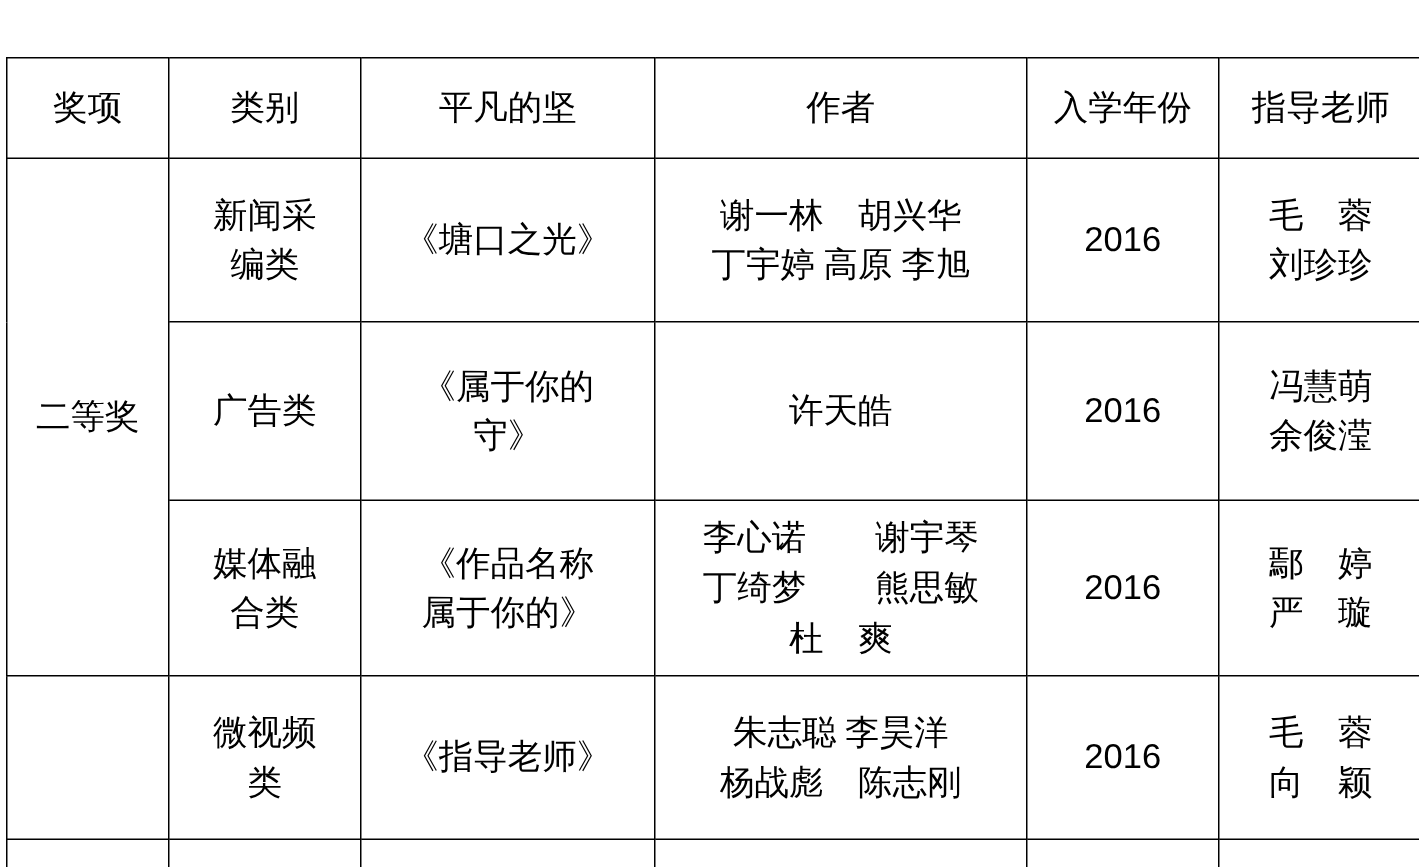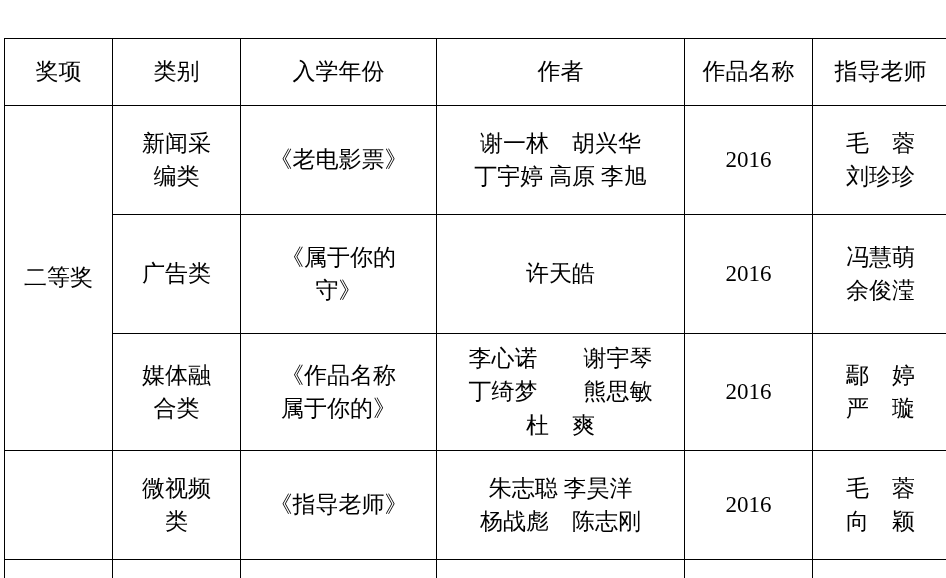--- a/index.html
+++ b/index.html
@@ -54,21 +54,21 @@
     font-size: 23px;
   }
   td.cell-type,
   td.cell-work,
   td.cell-author,
   td.cell-teacher {
     font-size: 23px;
   }
   td.cell-year {
     font-size: 22px;
-    font-family: Liberation Serif, serif;
+    font-family: Liberation Sans, sans-serif;
   }
   tr.row-1 td { height: 104px; }
   tr.row-2 td { height: 114px; }
   tr.row-3 td { height: 112px; }
   tr.row-4 td { height: 104px; }
   tr.row-5 td { height: 14px; }
   .line {
     display: block;
     white-space: pre;
   }
@@ -88,35 +88,35 @@
       <col class="col-type">
       <col class="col-work">
       <col class="col-author">
       <col class="col-year">
       <col class="col-teacher">
     </colgroup>
     <thead>
       <tr>
         <th>奖项</th>
         <th>类别</th>
+        <th>平凡的坚</th>
+        <th>作者</th>
         <th>入学年份</th>
-        <th>作者</th>
-        <th>作品名称</th>
         <th>指导老师</th>
       </tr>
     </thead>
     <tbody>
       <tr class="row-1">
         <td class="cell-award" rowspan="3">二等奖</td>
         <td class="cell-type">
           <span class="line">新闻采</span>
           <span class="line">编类</span>
         </td>
         <td class="cell-work">
-          <span class="line">《老电影票》</span>
+          <span class="line">《塘口之光》</span>
         </td>
         <td class="cell-author">
           <span class="line">谢一林　胡兴华</span>
           <span class="line">丁宇婷 高原 李旭</span>
         </td>
         <td class="cell-year">2016</td>
         <td class="cell-teacher">
           <span class="line">毛　蓉</span>
           <span class="line">刘珍珍</span>
         </td>

